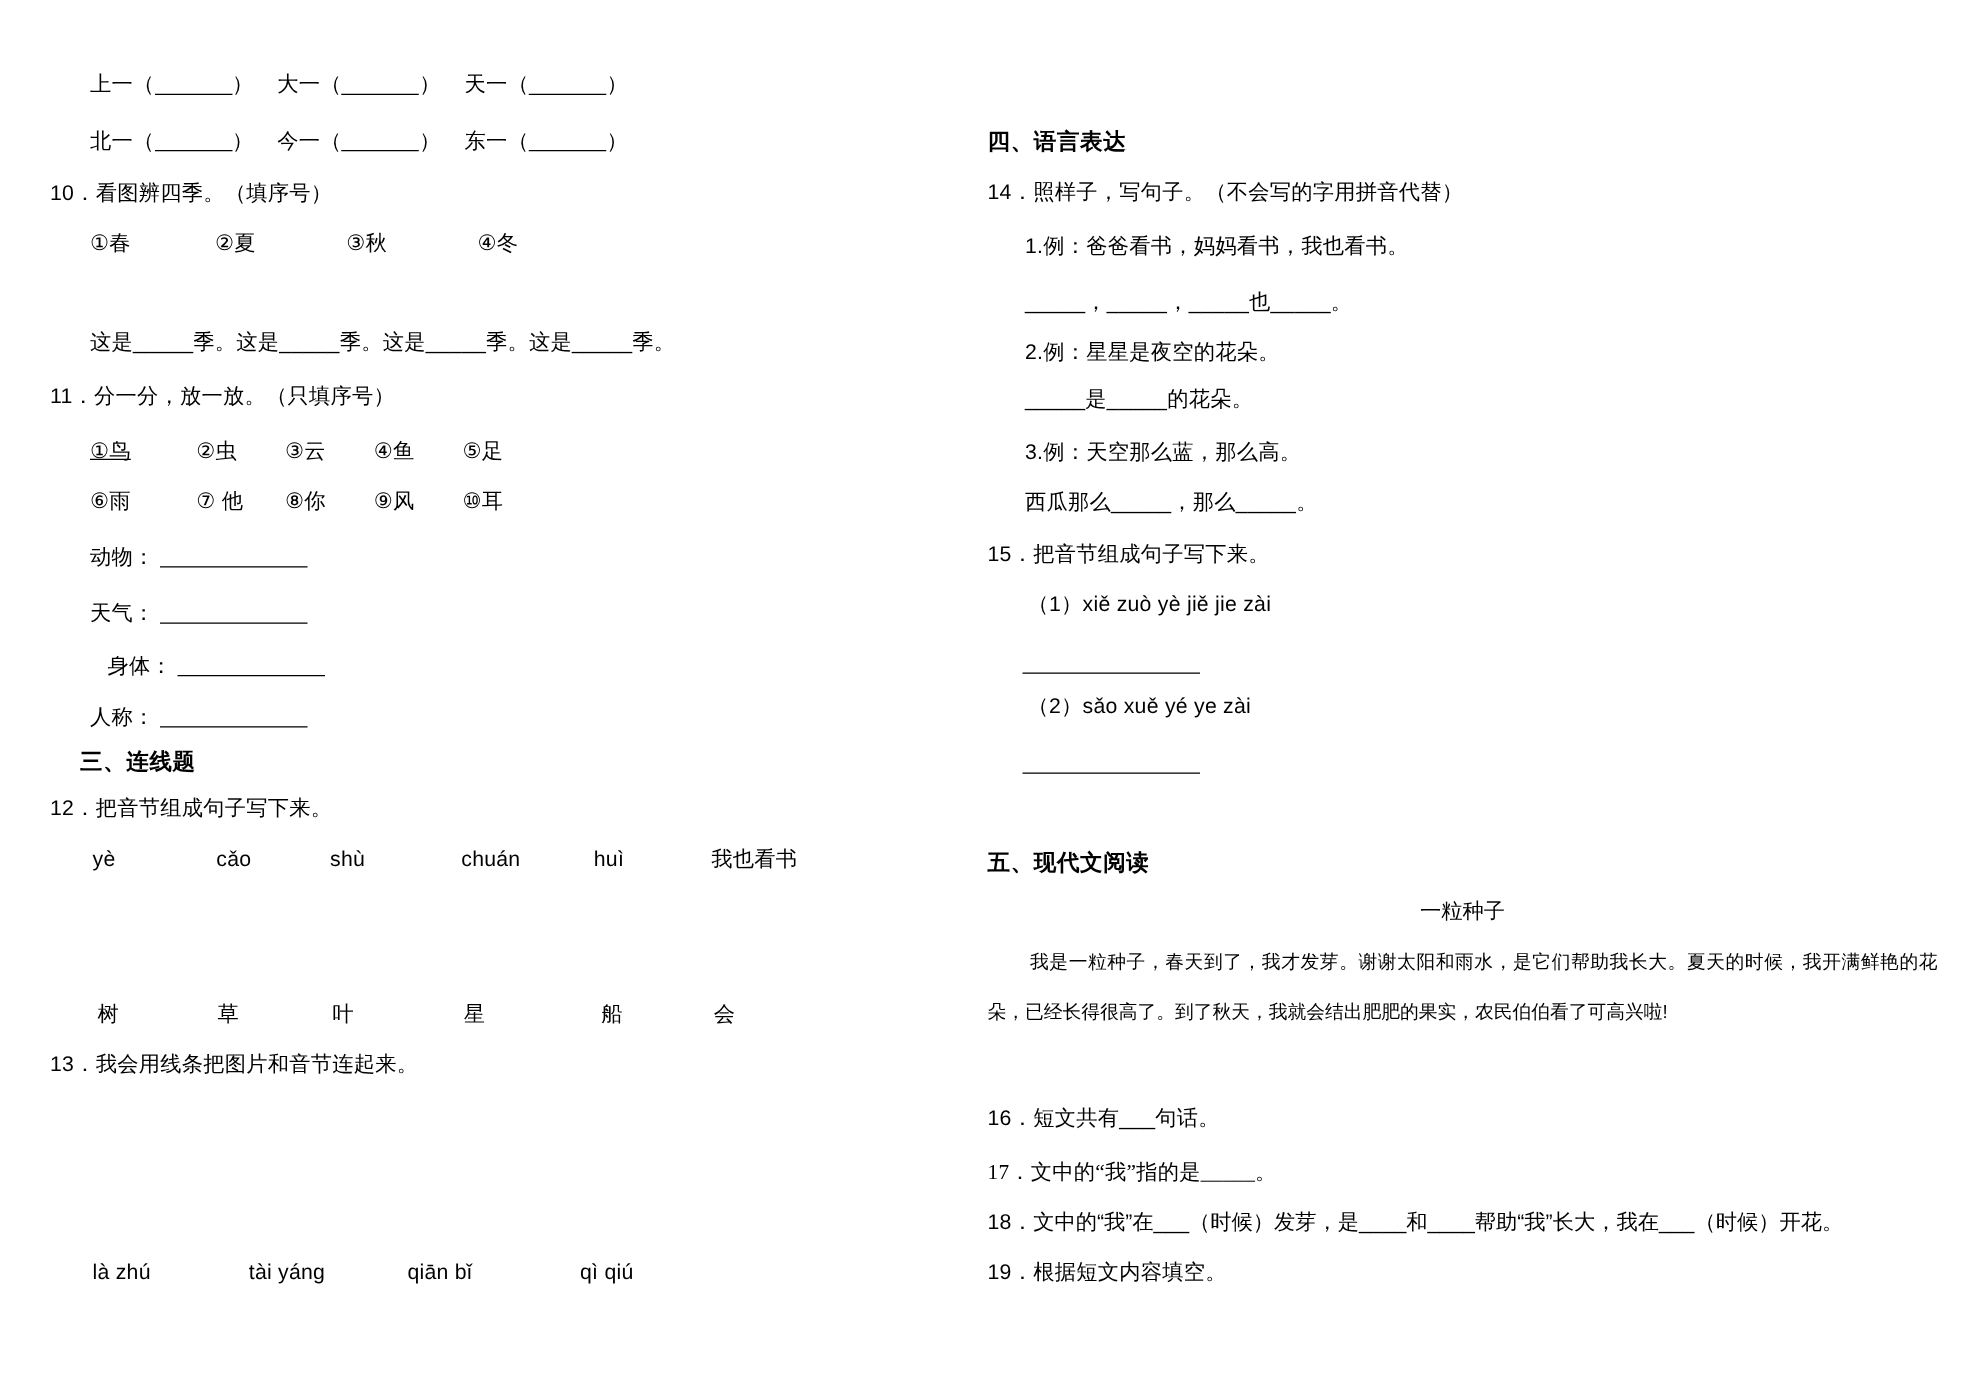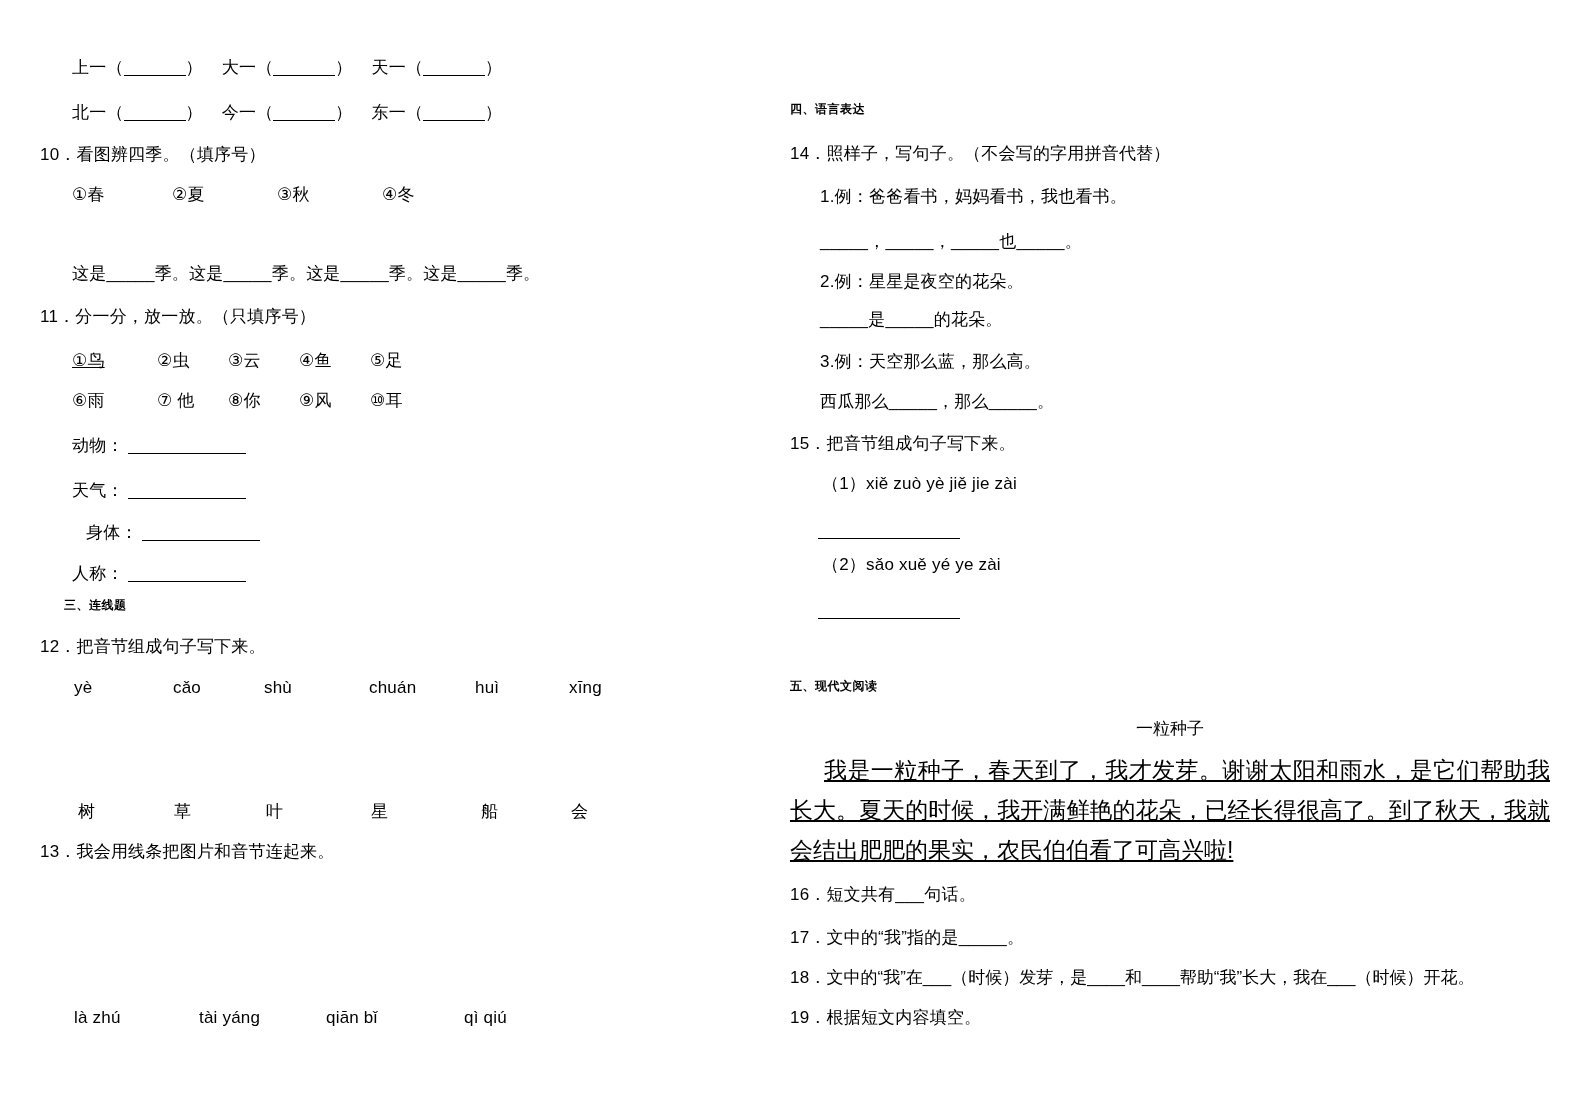--- a/index.html
+++ b/index.html
@@ -30,44 +30,43 @@
   .qline {
     position: absolute;
     white-space: nowrap;
     font-size: 17px;
     line-height: 1.2;
     letter-spacing: 0.2px;
   }
   .heading {
     position: absolute;
     white-space: nowrap;
-    font-size: 12px;
+    font-size: 18px;
     font-weight: bold;
     letter-spacing: 0.5px;
   }
 
   .blank-u {
     display: inline-block;
     border-bottom: 1.4px solid #000;
     vertical-align: -3px;
   }
   .rule {
     position: absolute;
     border-bottom: 1.5px solid #000;
     height: 0;
   }
   .opts span { display: inline-block; }
 
   .passage {
     position: absolute;
-    font-size: 23px;
+    font-size: 15px;
     line-height: 40px;
     width: 760px;
     text-align: justify;
-    text-decoration: underline;
   }
   .passage-title {
     position: absolute;
     font-size: 17px;
     white-space: nowrap;
   }
   .tight { letter-spacing: 0px; }
 </style>
 </head>
 <body>
@@ -123,21 +122,21 @@
       <span>人称：</span><span class="blank-u" style="width:118px; margin-left:4px;"></span>
     </div>
 
     <div class="heading" style="left:0px; top:597px;margin-left:24px;">三、连线题</div>
 
     <div class="qline" style="left:0px; top:637px;">
       <span>12．</span><span>把音节组成句子写下来。</span>
     </div>
 
     <div class="qline opts" style="left:34px; top:678px;">
-      <span style="width:99px;">yè</span><span style="width:91px;">cǎo</span><span style="width:105px;">shù</span><span style="width:106px;">chuán</span><span style="width:94px;">huì</span><span>xīng</span>
+      <span style="width:99px;">yè</span><span style="width:91px;">cǎo</span><span style="width:105px;">shù</span><span style="width:106px;">chuán</span><span style="width:94px;">huì</span><span>我也看书</span>
     </div>
 
     <div class="qline opts" style="left:38px; top:802px;">
       <span style="width:96px;">树</span><span style="width:92px;">草</span><span style="width:105px;">叶</span><span style="width:110px;">星</span><span style="width:90px;">船</span><span>会</span>
     </div>
 
     <div class="qline" style="left:0px; top:842px;">
       <span>13．</span><span>我会用线条把图片和音节连起来。</span>
     </div>
 
@@ -189,21 +188,21 @@
     <div class="heading" style="left:0px; top:678px;">五、现代文阅读</div>
 
     <div class="passage-title" style="left:0px; top:717px; width:760px; text-align:center;">一粒种子</div>
 
     <div class="passage" style="left:0px; top:750px; text-indent:34px;">我是一粒种子，春天到了，我才发芽。谢谢太阳和雨水，是它们帮助我长大。夏天的时候，我开满鲜艳的花朵，已经长得很高了。到了秋天，我就会结出肥肥的果实，农民伯伯看了可高兴啦!</div>
 
     <div class="qline" style="left:0px; top:885px;">
       <span>16．</span><span>短文共有___句话。</span>
     </div>
 
-    <div class="qline" style="left:0px; top:928px;">
+    <div class="qline" style="left:0px; top:928px;font-family:Liberation Serif, serif;">
       <span>17．</span><span>文中的“我”指的是_____。</span>
     </div>
 
     <div class="qline" style="left:0px; top:968px;">
       <span>18．</span><span class="tight">文中的“我”在___（时候）发芽，是____和____帮助“我”长大，我在___（时候）开花。</span>
     </div>
 
     <div class="qline" style="left:0px; top:1008px;">
       <span>19．</span><span>根据短文内容填空。</span>
     </div>

